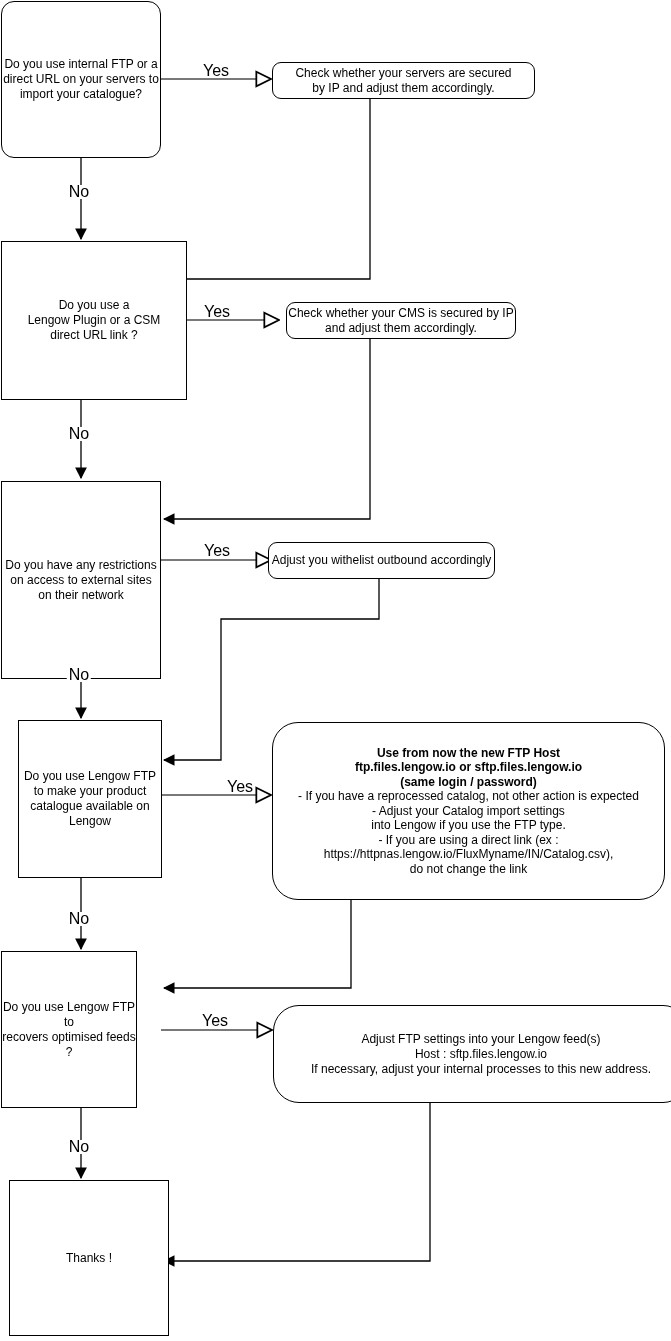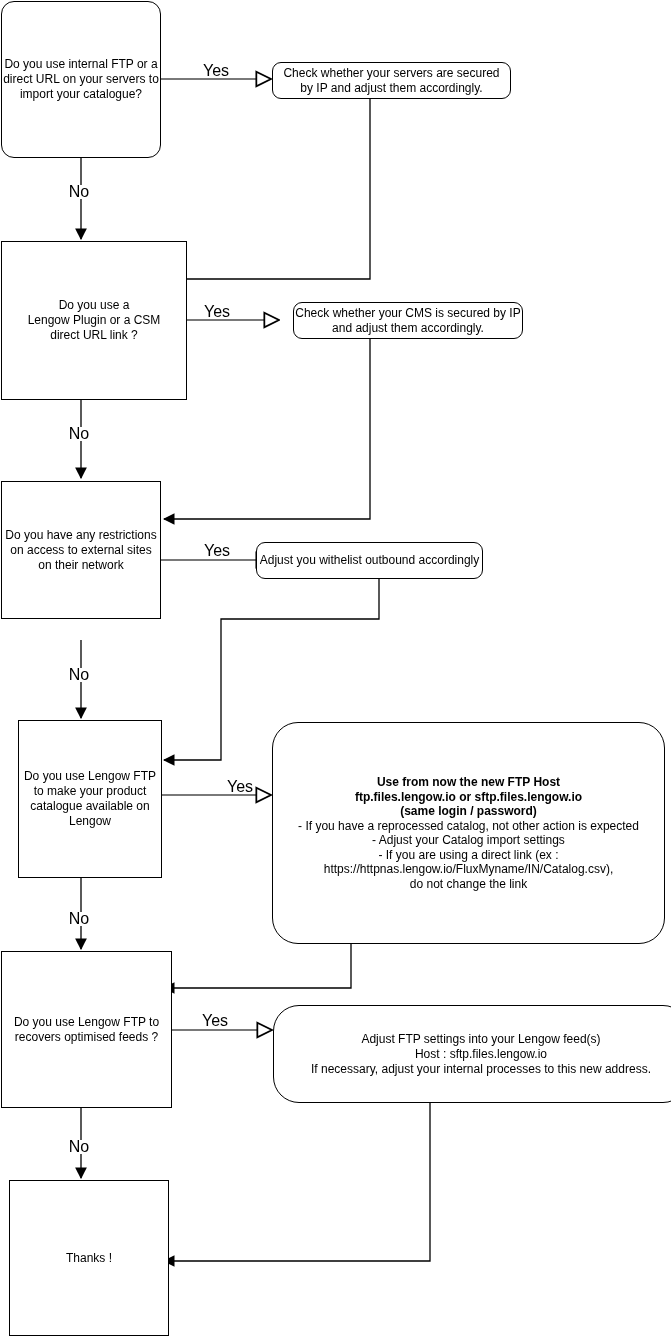--- a/index.html
+++ b/index.html
@@ -107,62 +107,63 @@
 direct URL on your servers to
 import your catalogue?</div>
   </div>
 
   <div class="node" style="left:1px; top:241px; width:186px; height:159px;">
     <div class="txt">Do you use a
 Lengow Plugin or a CSM
 direct URL link ?</div>
   </div>
 
-  <div class="node" style="left:1px; top:481px; width:160px; height:138px;">
+  <div class="node" style="left:1px; top:481px; width:160px; height:198px;">
     <div class="txt">Do you have any restrictions
 on access to external sites
 on their network</div>
   </div>
 
   <div class="node" style="left:18px; top:720px; width:144px; height:158px;">
     <div class="txt">Do you use Lengow FTP
 to make your product
 catalogue available on
 Lengow</div>
   </div>
 
-  <div class="node" style="left:1px; top:951px; width:171px; height:157px;align-items:center;">
+  <div class="node" style="left:1px; top:951px; width:136px; height:157px;align-items:center;">
     <div class="txt">Do you use Lengow FTP to
 recovers optimised feeds ?</div>
   </div>
 
   <div class="node" style="left:9px; top:1180px; width:160px; height:156px;">
     <div class="txt">Thanks !</div>
   </div>
 
-  <div class="node rounded-sm" style="left:272px; top:62px; width:239px; height:37px;">
+  <div class="node rounded-sm" style="left:272px; top:62px; width:263px; height:37px;">
     <div class="txt">Check whether your servers are secured
 by IP and adjust them accordingly.</div>
   </div>
 
-  <div class="node rounded-sm" style="left:293px; top:302px; width:230px; height:37px;">
+  <div class="node rounded-sm" style="left:286px; top:302px; width:230px; height:37px;">
     <div class="txt">Check whether your CMS is secured by IP
 and adjust them accordingly.</div>
   </div>
 
-  <div class="node rounded-sm" style="left:256px; top:542px; width:227px; height:37px;">
+  <div class="node rounded-sm" style="left:268px; top:542px; width:227px; height:37px;">
     <div class="txt">Adjust you withelist outbound accordingly</div>
   </div>
 
-  <div class="node rounded-lg multi" style="left:272px; top:722px; width:393px; height:222px;">
+  <div class="node rounded-lg multi" style="left:272px; top:722px; width:393px; height:178px;">
     <span class="line bold">Use from now the new FTP Host</span>
     <span class="line bold">ftp.files.lengow.io or sftp.files.lengow.io</span>
     <span class="line bold">(same login / password)</span>
     <span class="line">- If you have a reprocessed catalog, not other action is expected</span>
     <span class="line">- Adjust your Catalog import settings</span>
+    <span class="line">into Lengow if you use the FTP type.</span>
     <span class="line">- If you are using a direct link (ex :</span>
     <span class="line">https://httpnas.lengow.io/FluxMyname/IN/Catalog.csv),</span>
     <span class="line">do not change the link</span>
   </div>
 
   <div class="node rounded-lg multi a5-box" style="left:273px; top:1005px; width:416px; height:98px;justify-content:center;">
     <span class="line">Adjust FTP settings into your Lengow feed(s)</span>
     <span class="line">Host : sftp.files.lengow.io</span>
     <span class="line">If necessary, adjust your internal processes to this new address.</span>
   </div>

